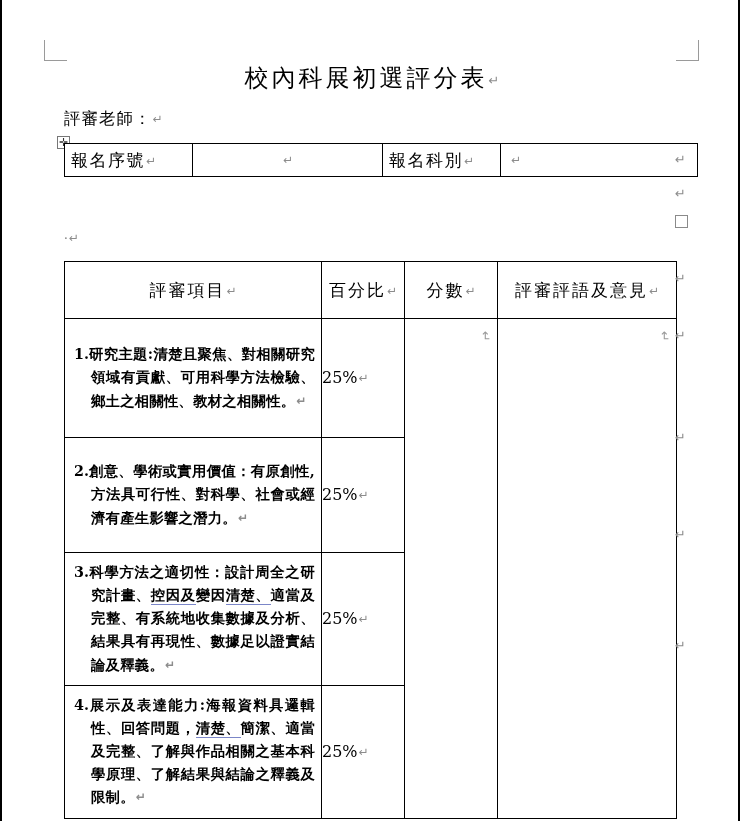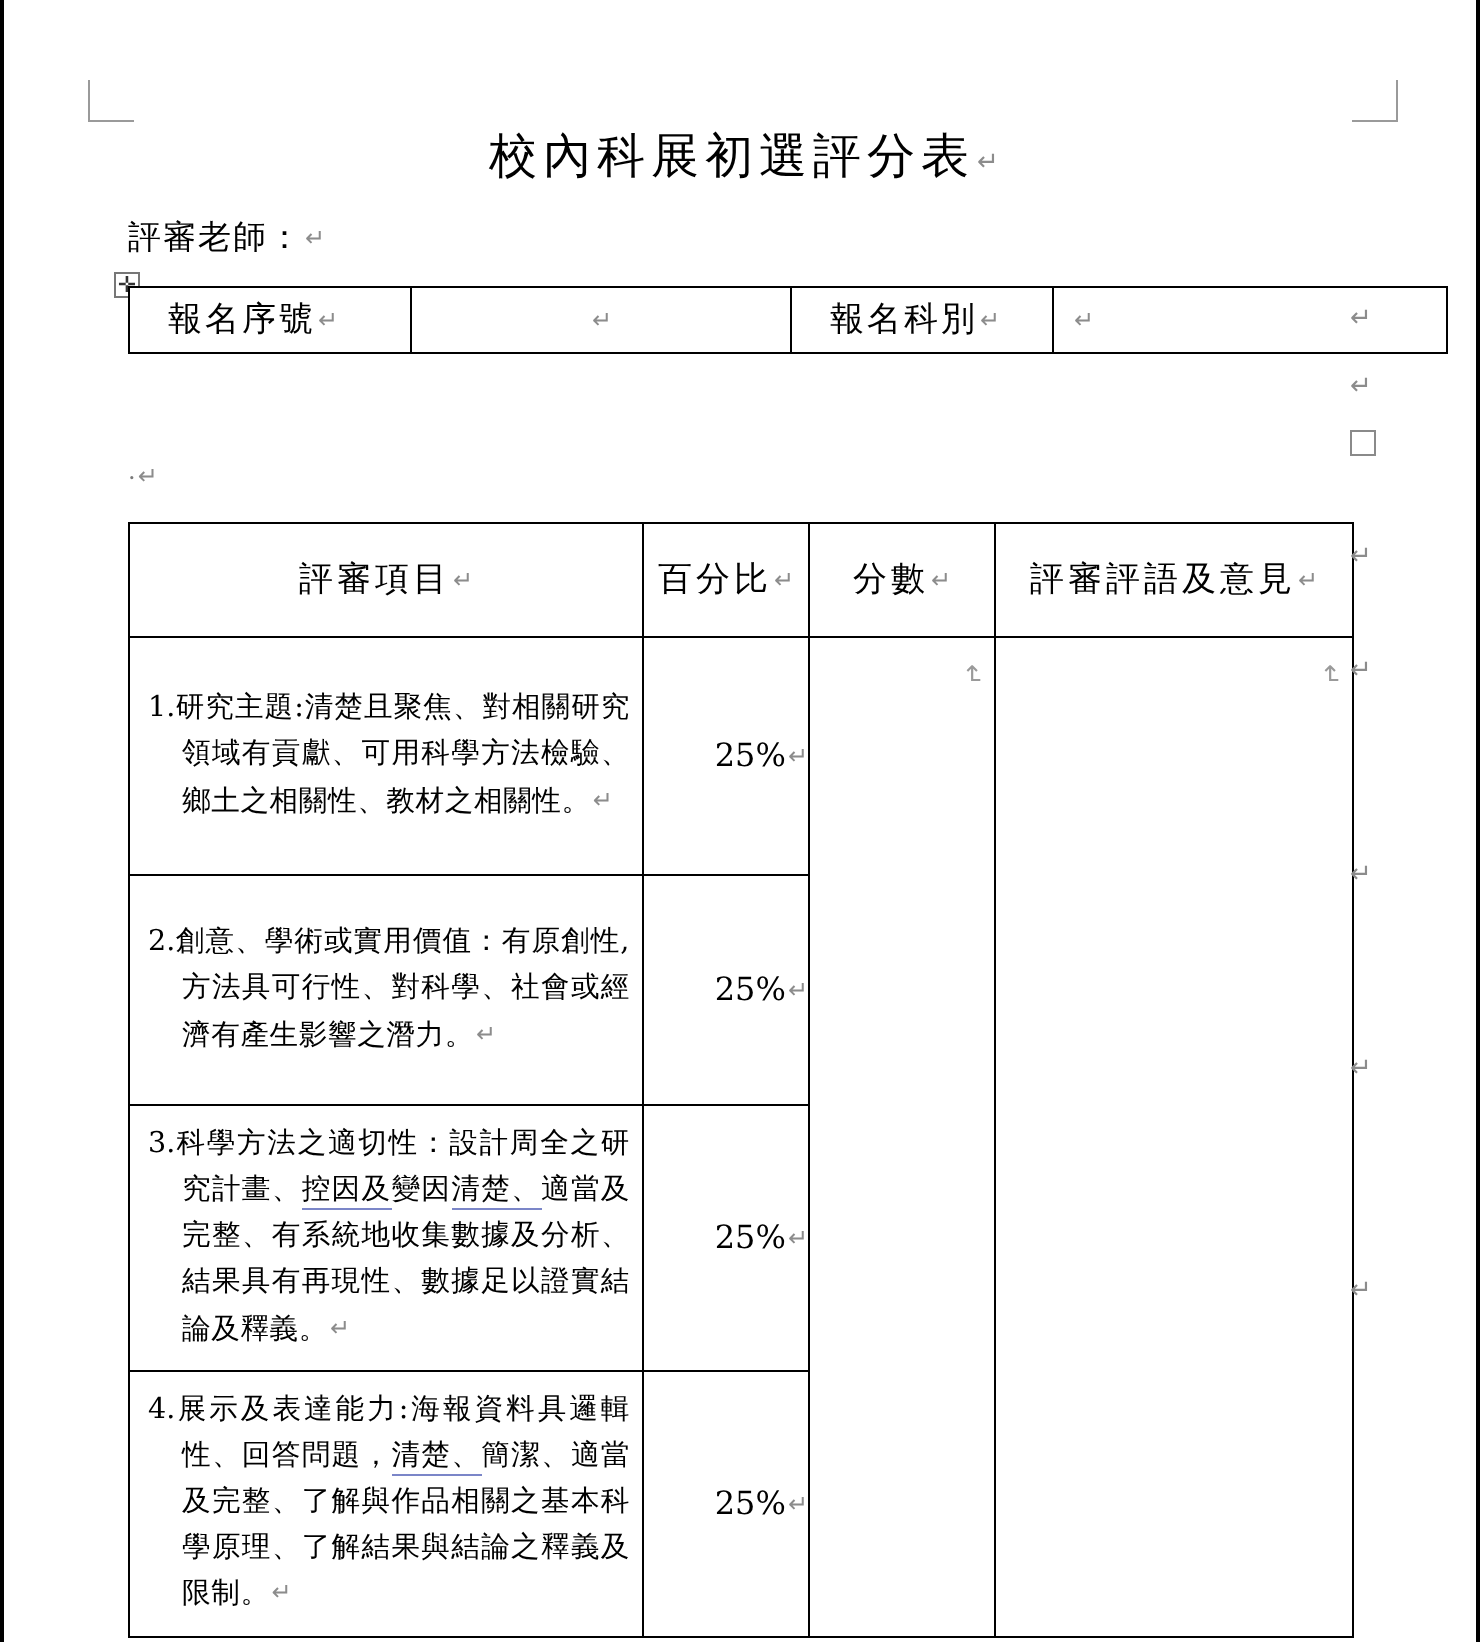--- a/index.html
+++ b/index.html
@@ -110,21 +110,21 @@
     border: 1.6px solid #000;
     vertical-align: middle;
     padding: 0;
     font-size: 16px;
     line-height: 1.45;
   }
 
   
   #info-table { left: 62px; top: 143px; width: 608px; }
   #info-table td { height: 32px; }
-  #info-table td.lab { padding-left: 19px; letter-spacing: 1.5px; font-size: 17px; }
+  #info-table td.lab { padding-left: 6px; letter-spacing: 1.5px; font-size: 17px; }
   #info-table td.val-center { text-align: center; }
   #info-table td.val-left { padding-left: 9px; }
 
   
   #score-table { left: 62px; top: 261px; width: 608px; padding-left: 41px; }
   #score-table td { }
   #score-table td.head {
     height: 56px;
     text-align: center;
     font-size: 17px;
@@ -132,41 +132,42 @@
   }
   #score-table td.crit {
     padding: 8px 6px 8px 9px;
     font-size: 14.3px;
     line-height: 1.62;
     letter-spacing: 0.3px;
     vertical-align: middle;
     text-align: justify;
   }
   #score-table td.pct {
-    text-align: right;
+    text-align: left;
     font-size: 16px;
   }
   #score-table td.tallcell {
     vertical-align: top;
     text-align: right;
     padding: 4px 7px 0 0;
   }
   .vmark {
     display: inline-block;
     color: #9a9a9a;
     font-family: "DejaVu Sans", "Liberation Sans", sans-serif;
     font-size: 13px;
     transform: rotate(90deg);
   }
   .crit-num { letter-spacing: 0; }
   .crit-body { display: inline; }
   .indent-wrap {
     display: block;
     padding-left: 17px;
     text-indent: -17px;
+    font-weight: bold;
   }
   .sq {
     border-bottom: 1.3px solid #7b86c8;
     padding-bottom: 1px;
   }
 
   
   .outside-mark {
     position: absolute;
     color: #8c8c8c;

